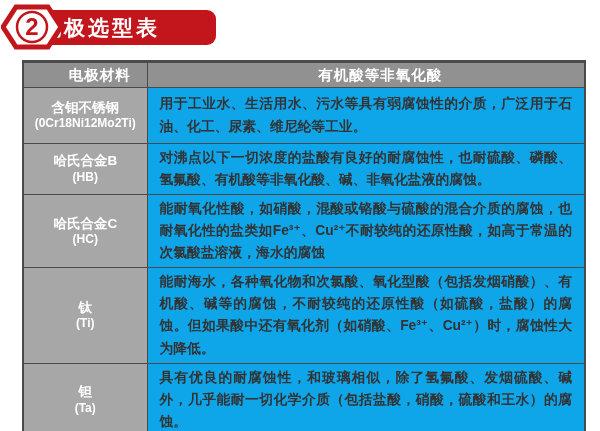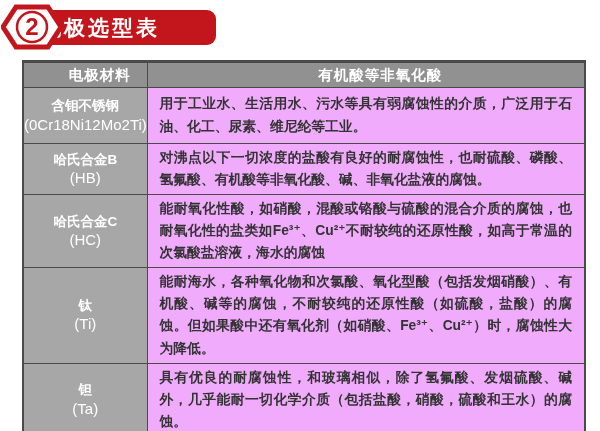--- a/index.html
+++ b/index.html
@@ -41,23 +41,23 @@
   #selection-table col.c-mat{width:124px;}
   #selection-table th{
     background:var(--header-bg);color:#ffffff;
     font-size:14.5px;font-weight:bold;height:26px;
     text-align:center;letter-spacing:1px;padding-left:29px;
   }
   td.mat{
     background:var(--cell-bg);color:#ffffff;
     text-align:center;font-weight:bold;font-size:13.5px;line-height:1.3;
   }
-  td.mat .code{font-size:15px;font-weight:normal;}
+  td.mat .code{font-size:12px;font-weight:bold;}
   td.desc{
-    background:#f0abfc;color:var(--text);
+    background:#0ea5e9;color:var(--text);
     font-size:13.8px;font-weight:600;line-height:1.6;
     padding:3px 12px;text-align:justify;
   }
   tr.r0{height:56px;} tr.r1{height:47px;} tr.r2{height:65px;}
   tr.r3{height:70px;} tr.r4{height:47px;}
 </style>
 </head>
 <body>
 
 <div class="stage">

